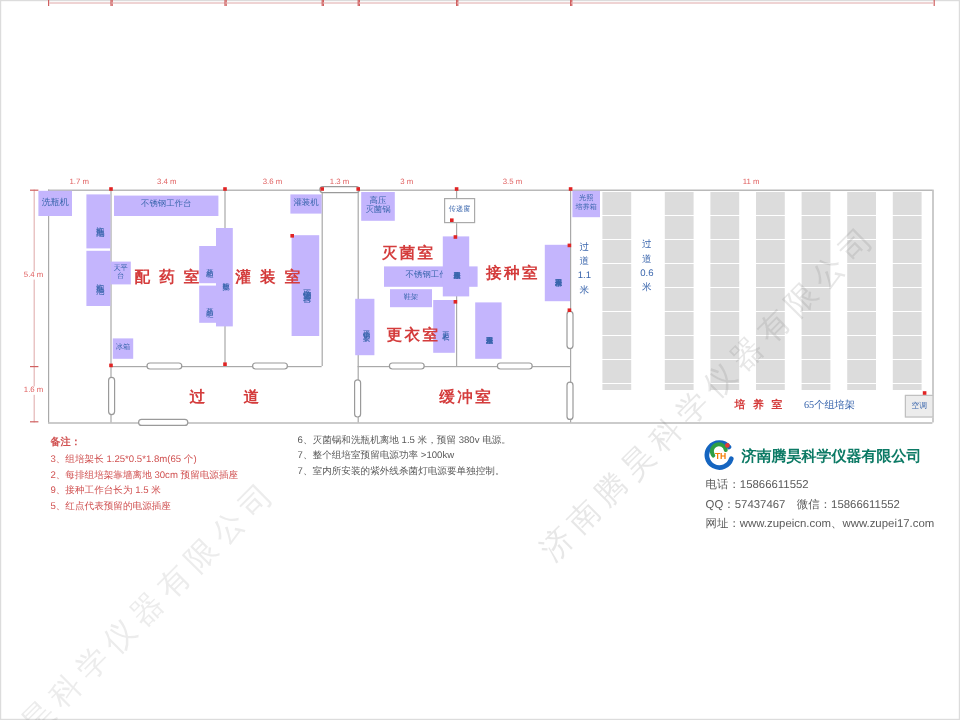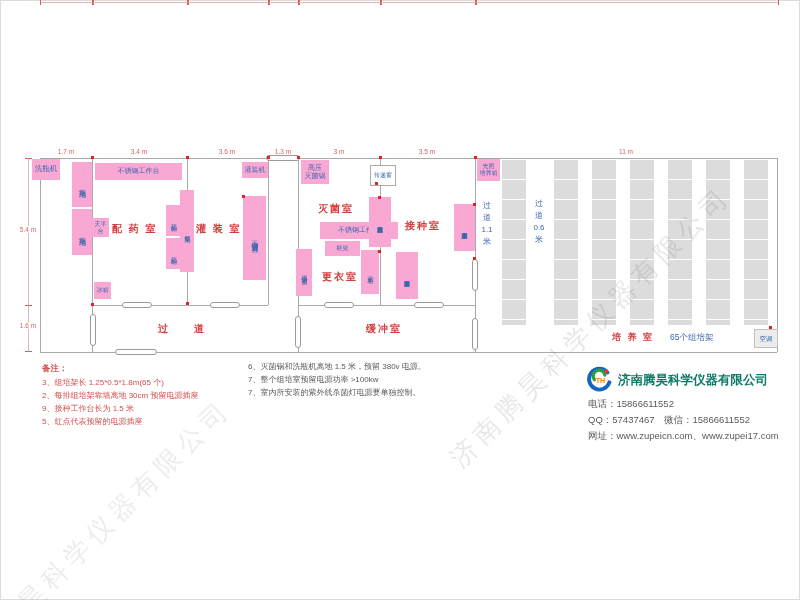--- a/index.html
+++ b/index.html
@@ -6,29 +6,29 @@
   #canvas{position:relative;width:800px;height:600px;background:#fff;overflow:hidden;
           font-family:"Liberation Sans",sans-serif;}
   .frame{position:absolute;inset:0;border:1px solid #dcdcdc;pointer-events:none;}
 
   
   .wall{position:absolute;background:#a9a9a9;}
   .wall.h{height:1px;}
   .wall.v{width:1px;}
 
   
-  .box{position:absolute;background:#f9a8d4;color:#3a66ad;font-size:7px;line-height:1.15;
+  .box{position:absolute;background:#c4b5fd;color:#3a66ad;font-size:7px;line-height:1.15;
        display:flex;align-items:center;justify-content:center;text-align:center;overflow:hidden;}
   .box.v{writing-mode:vertical-rl;text-orientation:upright;letter-spacing:1px;}
   .box.bench{writing-mode:vertical-rl;text-orientation:upright;font-size:6px;line-height:10px;letter-spacing:0;}
   .box.outline{background:#fff;border:1px solid #aaa;}
   .box .ln{display:block;width:100%;}
 
   
-  .room{position:absolute;color:#d43c3c;font-weight:bold;font-size:10px;white-space:nowrap;letter-spacing:2px;}
+  .room{position:absolute;color:#d43c3c;font-weight:bold;font-size:13px;white-space:nowrap;letter-spacing:2px;}
 
   
   .aisle{position:absolute;width:14px;color:#3a66ad;font-size:8px;line-height:12px;
          text-align:center;word-break:break-all;}
 
   
   .dimseg{position:absolute;top:150;height:5px;border-left:1px solid #d06060;border-right:1px solid #d06060;}
   .dimseg::after{content:"";position:absolute;left:0;right:0;top:2px;border-top:1px solid #e4b6b6;}
   .dimlab{position:absolute;transform:translateX(-50%);background:#fff;padding:0 2px;
           color:#e06060;font-size:6.5px;white-space:nowrap;z-index:2;}
@@ -44,21 +44,21 @@
 
   
   .dot{position:absolute;width:3px;height:3px;background:#e02424;}
 
   
   .shelf{position:absolute;top:160px;height:165px;width:24px;
          background:repeating-linear-gradient(180deg,#dcdcdc 0 19px,#ffffff 19px 20px);}
 
   .culture-bottom{position:absolute;left:612px;top:331px;display:flex;gap:16px;align-items:baseline;white-space:nowrap;}
   .culture-bottom .red{color:#d43c3c;font-weight:bold;font-size:9px;letter-spacing:2px;}
-  .culture-bottom .blue{color:#3a66ad;font-size:8.5px;}
+  .culture-bottom .blue{color:#3a66ad;font-size:8.5px;font-family:Liberation Serif, serif;}
 
   
   .wm{position:absolute;color:rgba(110,110,110,0.17);font-size:26px;letter-spacing:6px;
       white-space:nowrap;transform:rotate(-45deg);transform-origin:left center;z-index:6;pointer-events:none;}
 
   
   .notes-title{position:absolute;left:42px;top:363px;color:#d05050;font-weight:bold;font-size:8.5px;}
   .note-col{position:absolute;font-size:8px;line-height:13px;}
   .note-col.c1{left:42px;top:376px;width:200px;color:#d05050;}
   .note-col.c2{left:248px;top:360px;width:260px;color:#5a5a5a;}

